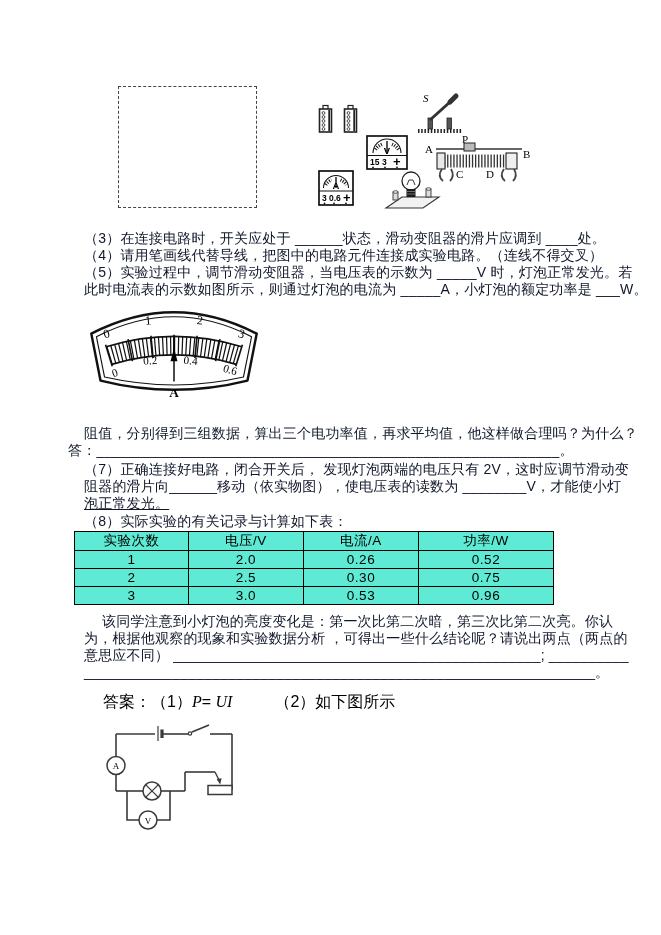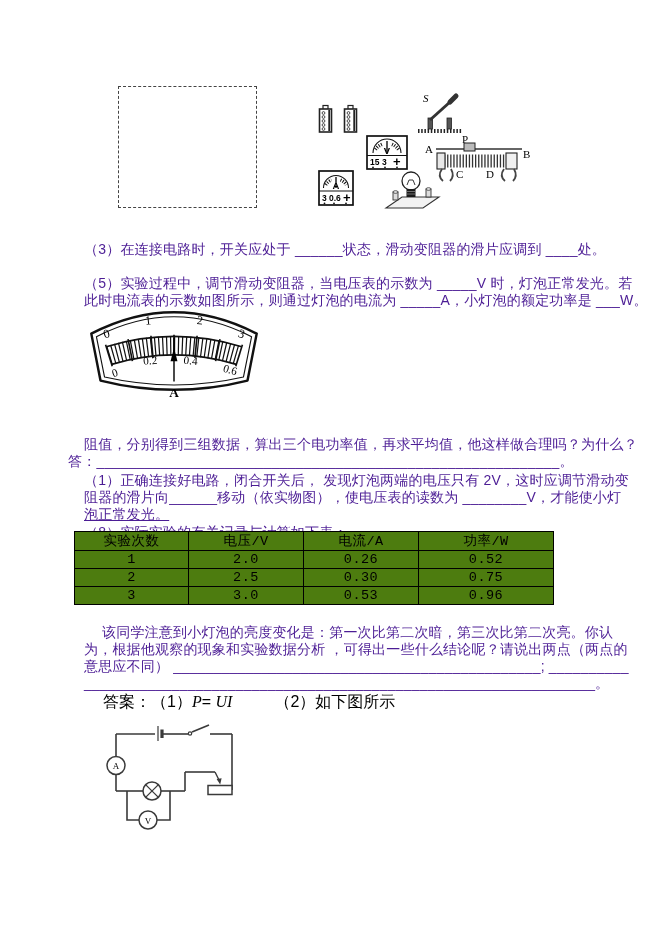--- a/index.html
+++ b/index.html
@@ -3,30 +3,30 @@
 <meta charset="utf-8">
 <style>
   html,body { margin:0; padding:0; background:#fff; }
   .page {
     position:relative; width:661px; height:935px; background:#ffffff;
     font-family:"Liberation Sans","DejaVu Sans",sans-serif; color:#000;
     overflow:hidden;
   }
   .t {
     position:absolute; font-size:14px; line-height:17px; white-space:pre;
-    letter-spacing:0.2px; color:#4c1d95;margin-top:11px;
+    letter-spacing:0.2px; color:#0f172a;
   }
   .abs { position:absolute; }
   .dashed-box {
     position:absolute; left:118px; top:86px; width:137px; height:120px;
     border:1.6px dashed #444; background:#fff;
   }
   table.data {
     position:absolute; left:74px; top:531px; border-collapse:collapse;
-    table-layout:fixed; background:#4d7c0f;font-family:Liberation Mono, monospace;
+    table-layout:fixed; background:#5eead4;
   }
   table.data td {
     border:1.5px solid #000; font-size:13.5px; text-align:center;
     vertical-align:middle; padding:0; height:17px; letter-spacing:0.5px;
   }
   .serif-label { font-family:"Liberation Serif","DejaVu Serif",serif; }
   .answer-line { position:absolute; left:103px; top:692px; font-size:16px; white-space:pre; }
   .answer-line i { font-family:"Liberation Serif","DejaVu Serif",serif; }
   .gap2 { display:inline-block; width:42px; }
   svg text { fill:#000; }
@@ -125,20 +125,21 @@
     <line x1="20" y1="27" x2="84" y2="27" stroke="#333" stroke-width="13" stroke-dasharray="1.3 1.8"></line>
     <rect x="13" y="19" width="8" height="16" fill="#e8e8e8" stroke="#222" stroke-width="1.1"></rect>
     <rect x="82" y="19" width="11" height="16" fill="#f0f0f0" stroke="#222" stroke-width="1.1"></rect>
     <path d="M 18,35 q -5,7 1,12" fill="none" stroke="#444" stroke-width="1.8"></path>
     <path d="M 27,35 q 4,7 -1,12" fill="none" stroke="#444" stroke-width="1.8"></path>
     <path d="M 80,35 q -5,7 1,12" fill="none" stroke="#444" stroke-width="1.8"></path>
     <path d="M 90,35 q 4,7 -1,12" fill="none" stroke="#444" stroke-width="1.8"></path>
   </svg>
 
   <div class="t" style="left:84px;top:230px;">（3）在连接电路时，开关应处于 ______状态，滑动变阻器的滑片应调到 ____处。</div>
+  <div class="t" style="left:84px;top:247px;">（4）请用笔画线代替导线，把图中的电路元件连接成实验电路。（连线不得交叉）</div>
   <div class="t" style="left:84px;top:264px;">（5）实验过程中，调节滑动变阻器，当电压表的示数为 _____V 时，灯泡正常发光。若</div>
   <div class="t" style="left:84px;top:281px;">此时电流表的示数如图所示，则通过灯泡的电流为 _____A，小灯泡的额定功率是 ___W。</div>
 
   <svg class="abs" style="left:87px;top:303px;" width="174" height="97" viewBox="0 0 170 95">
     <path d="M 4,30 Q 85,-12 166,30 L 157,76 Q 85,94 13,76 Z" fill="#fff" stroke="#111" stroke-width="2.4" stroke-linejoin="round"></path>
     <path d="M 9,33 Q 85,-6 161,33 L 153,72.5 Q 85,88 17,72.5 Z" fill="none" stroke="#111" stroke-width="1.1" stroke-linejoin="round"></path>
 
     <path d="M 21.3,51.5 A 218,218 0 0 1 148.7,51.5" fill="none" stroke="#111" stroke-width="19" stroke-dasharray="1.2 2.6"></path>
     <path d="M 18.6,42.9 A 227,227 0 0 1 151.4,42.9" fill="none" stroke="#111" stroke-width="1.6"></path>
     <path d="M 23.9,60.1 A 209,209 0 0 1 146.1,60.1" fill="none" stroke="#111" stroke-width="1.6"></path>
@@ -161,21 +162,21 @@
     <text transform="translate(101,60) rotate(5)" text-anchor="middle" font-size="11" class="serif-label">0.4</text>
     <text transform="translate(139,69) rotate(16)" text-anchor="middle" font-size="11" class="serif-label">0.6</text>
 
     <line x1="85" y1="34" x2="85" y2="77" stroke="#000" stroke-width="1.4"></line>
     <polygon points="85,44 81.6,57 88.4,57" fill="#000"></polygon>
     <text x="85" y="92" text-anchor="middle" font-size="13" font-weight="bold" class="serif-label">A</text>
   </svg>
 
   <div class="t" style="left:84px;top:425px;text-align:center;">阻值，分别得到三组数据，算出三个电功率值，再求平均值，他这样做合理吗？为什么？</div>
   <div class="t" style="left:68px;top:442px;text-align:center;">答：__________________________________________________________。</div>
-  <div class="t" style="left:84px;top:461px;">（1）正确连接好电路，闭合开关后， 发现灯泡两端的电压只有 2V，这时应调节滑动变</div>
+  <div class="t" style="left:84px;top:461px;">（7）正确连接好电路，闭合开关后， 发现灯泡两端的电压只有 2V，这时应调节滑动变</div>
   <div class="t" style="left:84px;top:478px;">阻器的滑片向______移动（依实物图），使电压表的读数为 ________V，才能使小灯</div>
   <div class="t" style="left:84px;top:495px;text-decoration:underline;">泡正常发光。</div>
   <div class="t" style="left:84px;top:513px;">（8）实际实验的有关记录与计算如下表：</div>
 
   <table class="data">
     <colgroup>
         <col style="width:114px">
         <col style="width:115px">
         <col style="width:115px">
         <col style="width:135px">

